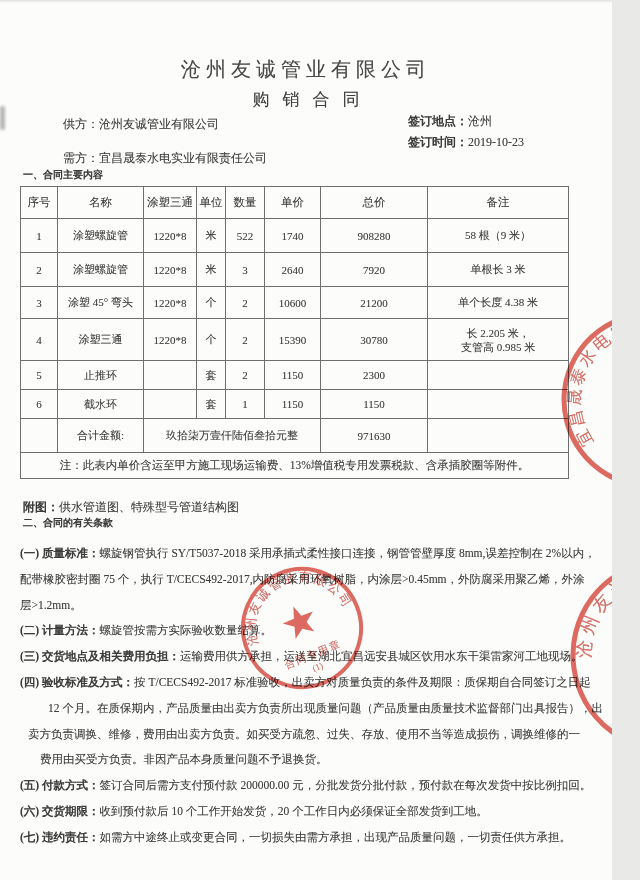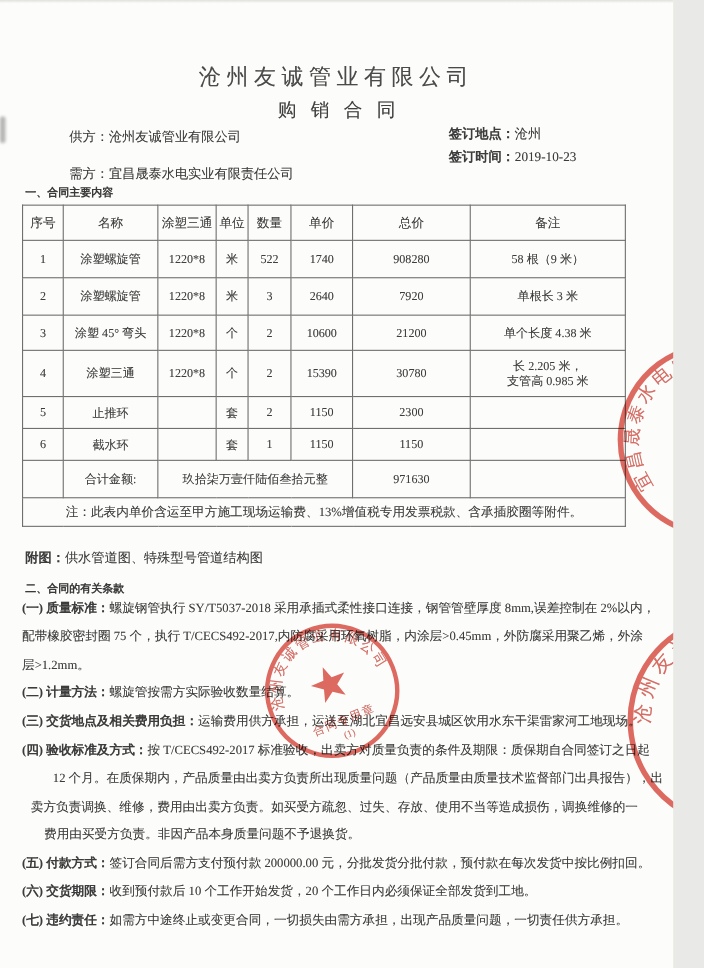--- a/index.html
+++ b/index.html
@@ -20,21 +20,21 @@
   .doc-title{position:absolute;top:88px;left:0;width:100%;text-align:center;
     font-size:17px;letter-spacing:13px;text-indent:13px;color:#404040;}
   .party{position:absolute;left:23px;font-size:12px;}
   .party .lbl{font-weight:400;margin-left:40px;}
   .supplier{top:116px;}
   .buyer{top:150px;}
   .meta{position:absolute;left:408px;top:111px;font-size:12px;line-height:21px;}
   .meta .lbl{font-weight:600;}
   .sec-heading{position:absolute;left:23px;font-size:10px;font-weight:600;color:#3a3a3a;}
   .sec1{top:168px;}
-  .sec2{top:528px;}
+  .sec2{top:516px;}
   table.items{
     position:absolute;left:20px;top:186px;width:548px;
     border-collapse:collapse;table-layout:fixed;
     font-size:11px;color:#3e3e3e;
   }
   table.items td,table.items th{
     border:1px solid #6f6f6f;text-align:center;vertical-align:middle;
     padding:0 2px;font-weight:normal;overflow:hidden;
   }
   table.items th{font-size:11.5px;}

